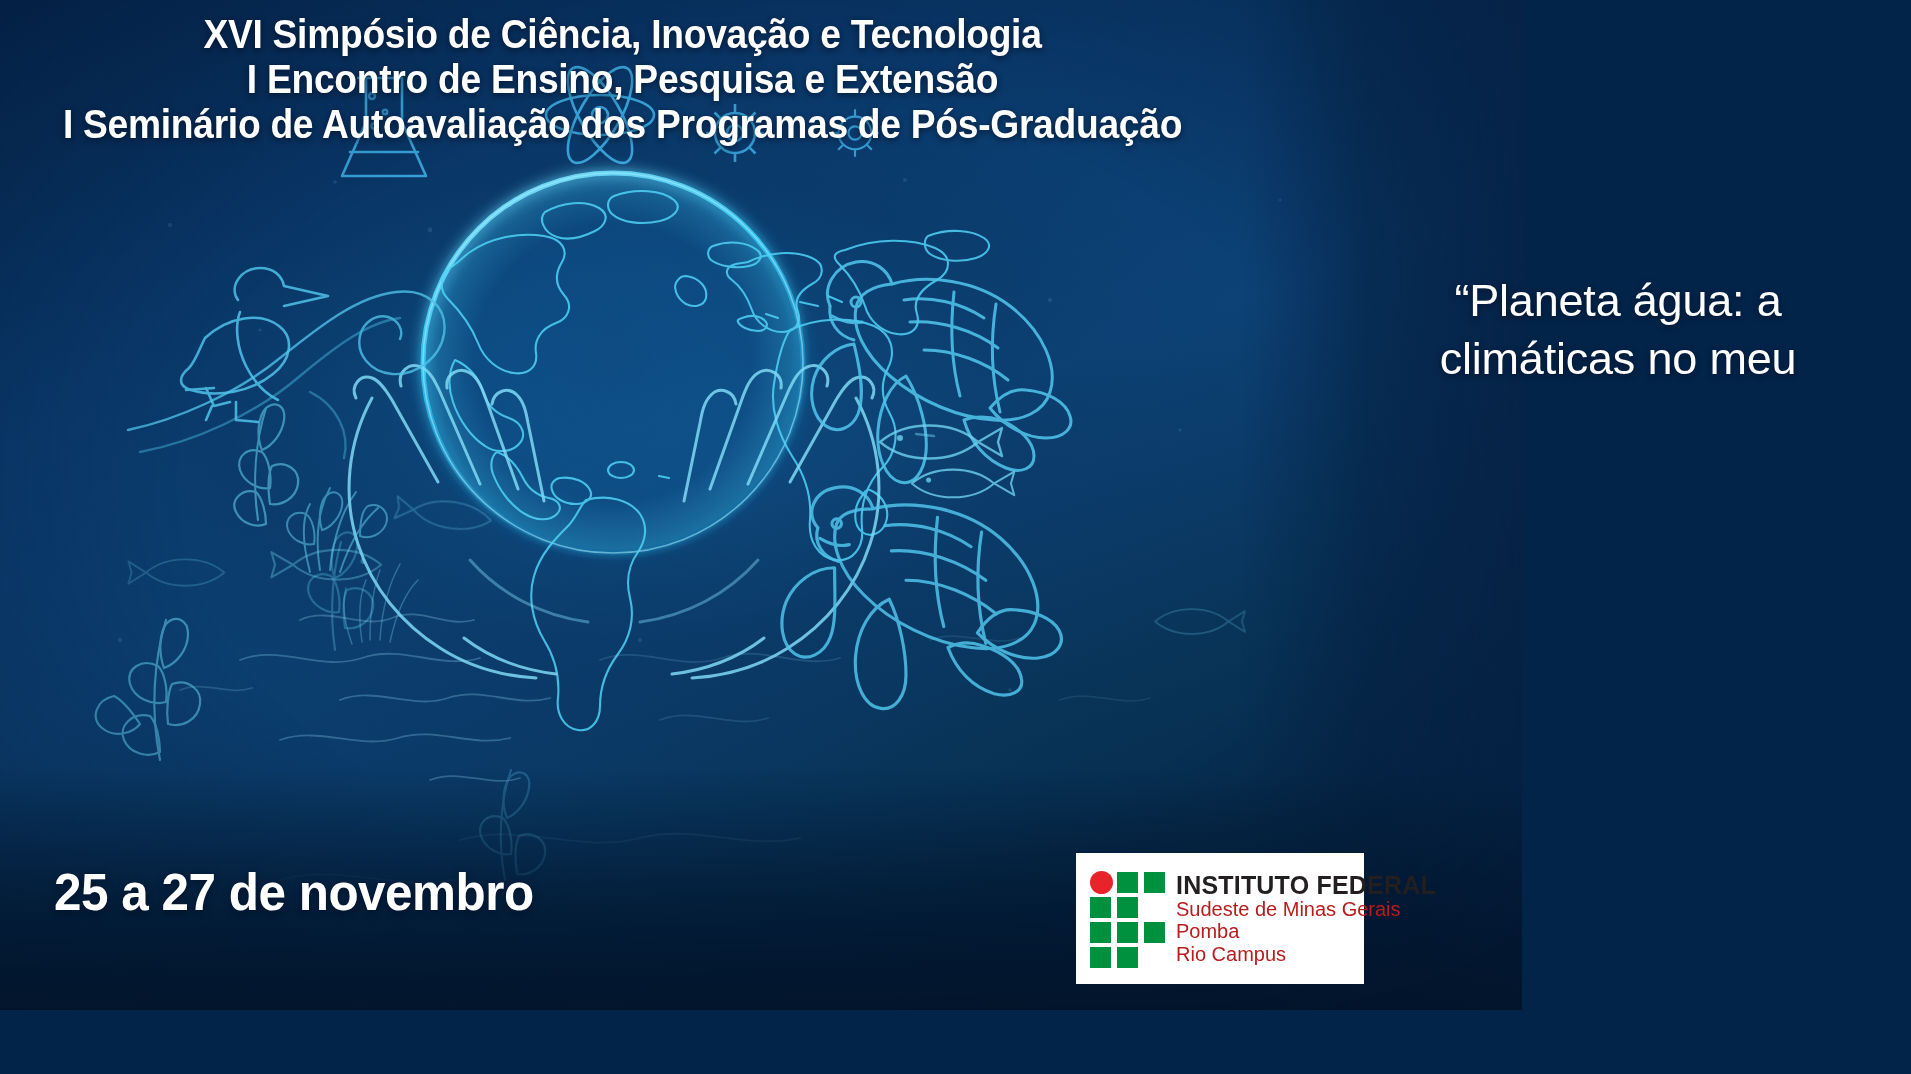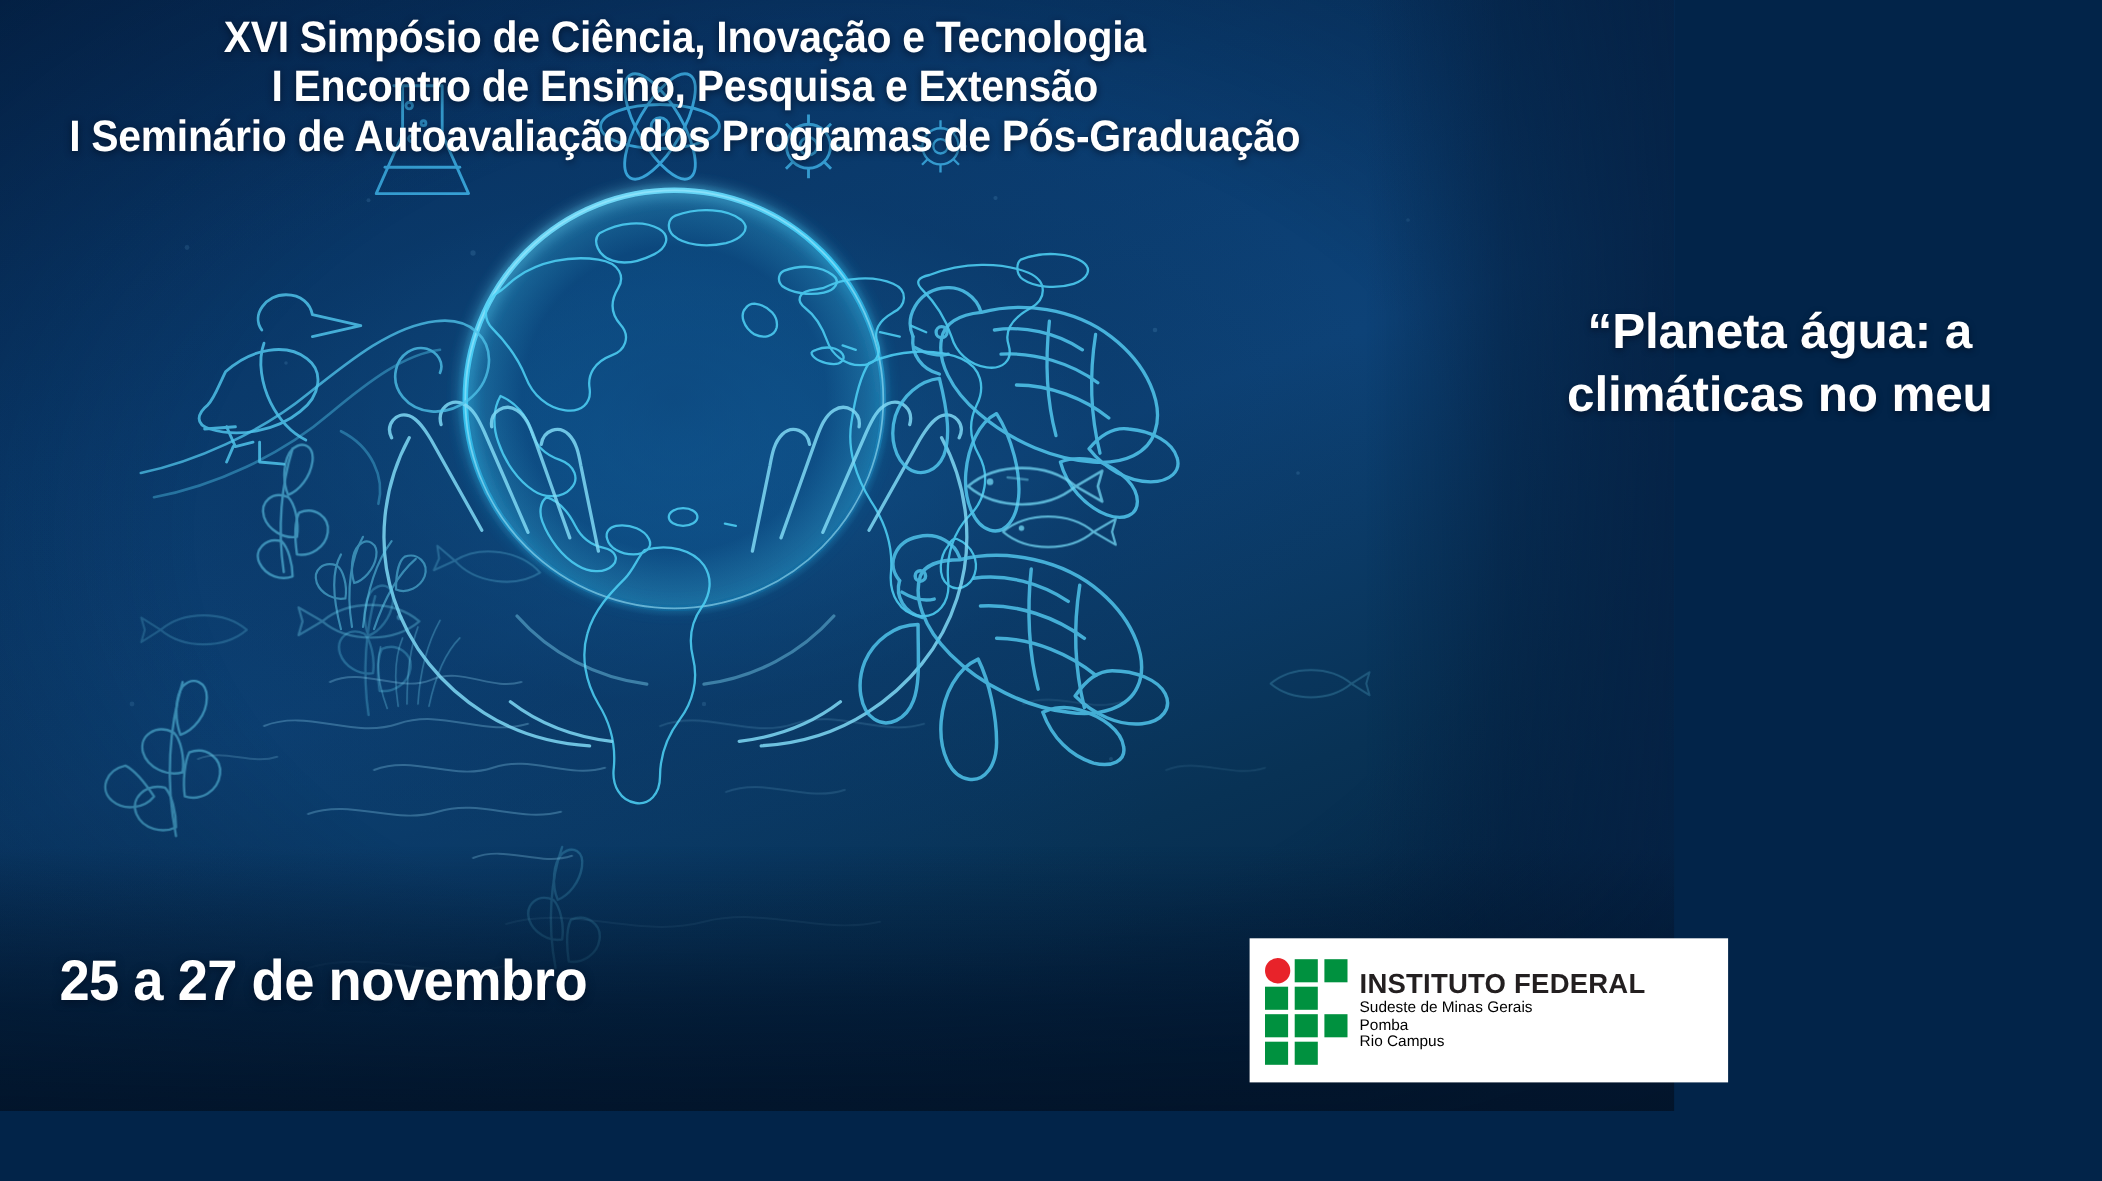--- a/index.html
+++ b/index.html
@@ -76,21 +76,21 @@
   }
   #title-block .tline { display:block; white-space: nowrap; }
 
   #quote-block {
     position: absolute;
     left: 1368px;
     top: 272px;
     width: 500px;
     text-align: center;
     color: #ffffff;
-    font-weight: bold;
+    font-weight: normal;
     font-size: 45px;
     line-height: 1.28;
     letter-spacing: -0.2px;
     text-shadow: 0 2px 6px rgba(0,8,24,0.55);
     z-index: 30;
   }
   #quote-block .qline { display:block; white-space: nowrap; }
 
   #date-block {
     position: absolute;
@@ -102,23 +102,23 @@
     letter-spacing: -0.5px;
     text-shadow: 0 2px 8px rgba(0,10,28,0.6);
     transform: scaleX(0.95);
     transform-origin: 0 50%;
     z-index: 30;
   }
 
   
   #logo-box {
     position: absolute;
-    left: 1136px;
+    left: 1076px;
     top: 853px;
-    width: 435px;
+    width: 288px;
     height: 131px;
     background: #ffffff;
     z-index: 40;
     display: flex;
     align-items: center;
     padding: 0 0 0 14px;
     box-sizing: border-box;
   }
   #logo-grid {
     width: 76px;
@@ -141,22 +141,22 @@
   #logo-text { display:flex; flex-direction: column; justify-content:center; }
   #logo-title {
     font-size: 25px;
     font-weight: bold;
     color: #231f20;
     letter-spacing: 0.2px;
     line-height: 1.05;
     white-space: nowrap;
   }
   .logo-sub {
-    font-size: 14px;
-    color: #000000;
+    font-size: 20px;
+    color: #b91c1c;
     line-height: 1.12;
     white-space: nowrap;
   }
 </style>
 </head>
 <body>
 
 <div id="poster">
 
   <div id="art-panel">

